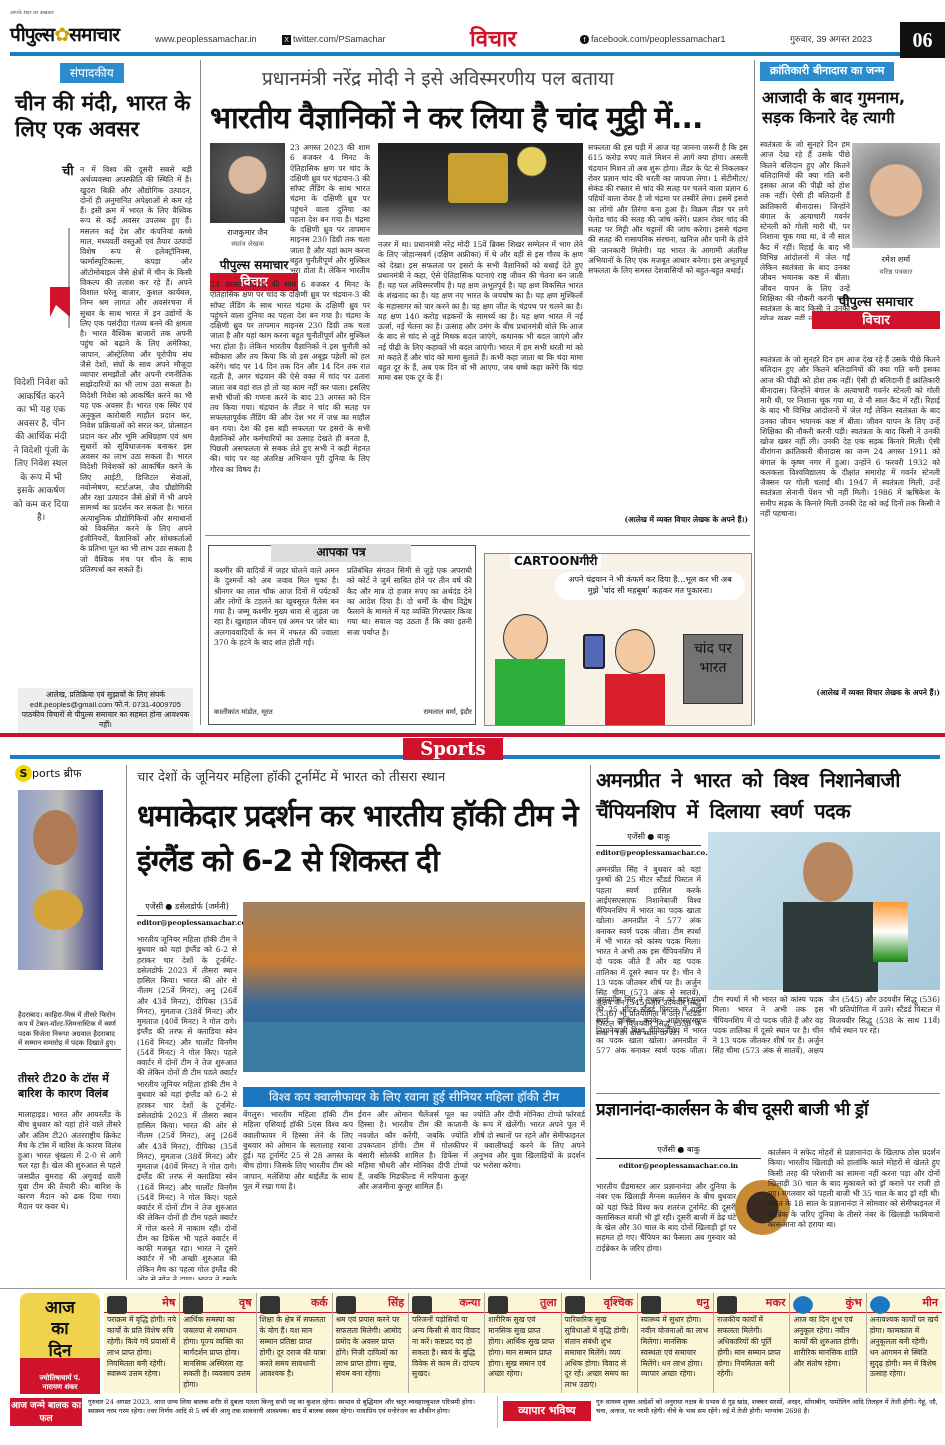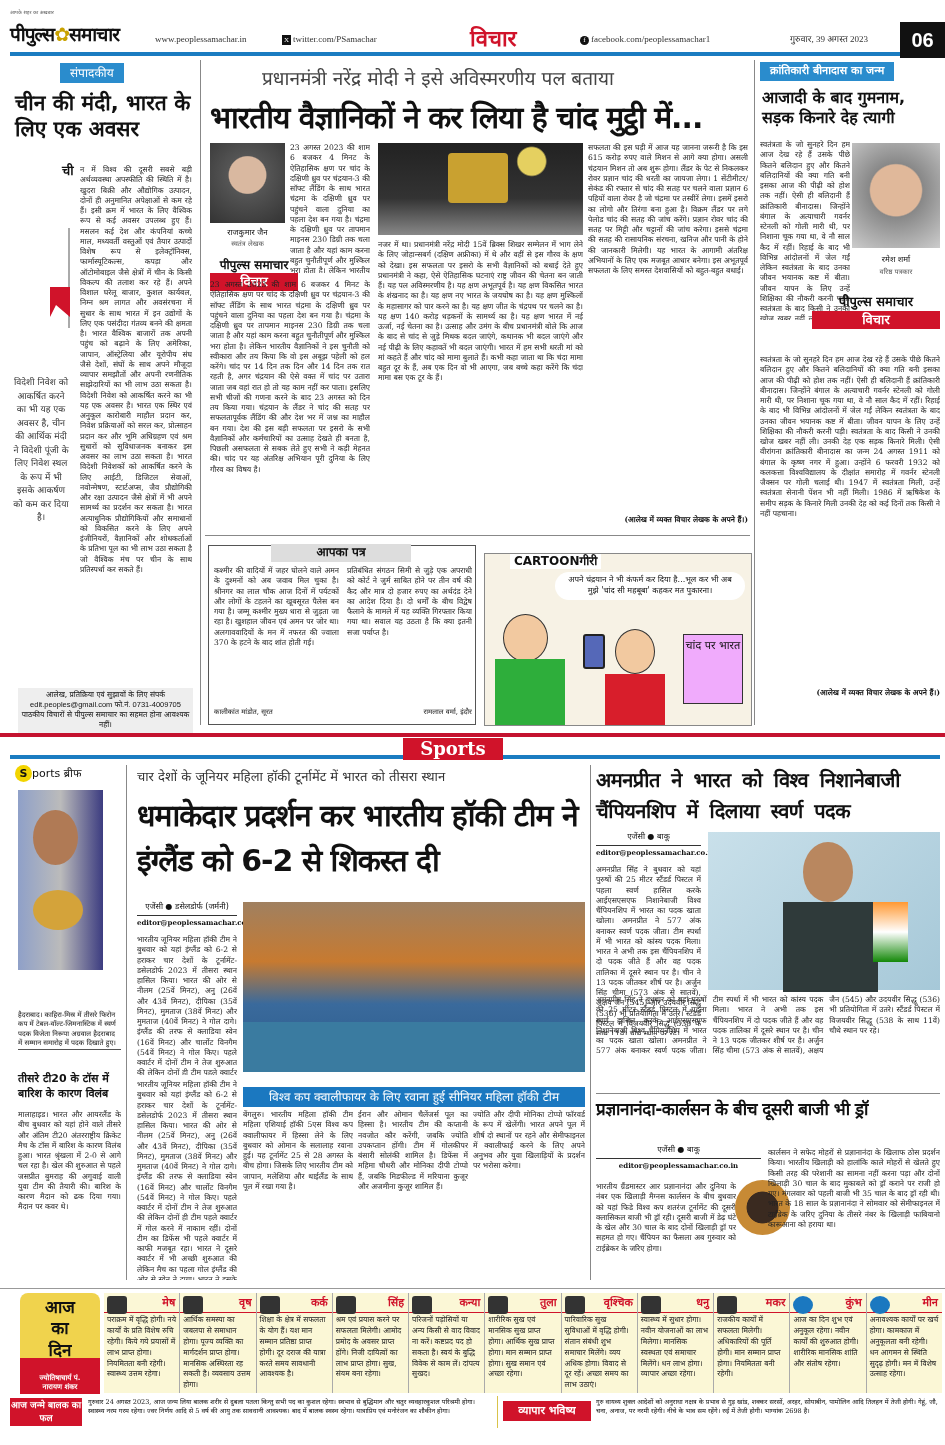--- a/index.html
+++ b/index.html
@@ -1,23 +1,23 @@
 <!DOCTYPE html>
 <html><head>
 <meta charset="utf-8">
 <style>
 *{box-sizing:border-box;margin:0;padding:0}
 body{width:945px;height:1445px;background:#fff;font-family:"DejaVu Serif",serif;color:#111;position:relative;overflow:hidden;font-size:8px;line-height:1.35}
 .abs{position:absolute}
 .mast{left:0;top:6px;width:945px;height:50px}
 .logo{left:10px;top:16px;font-family:"DejaVu Sans",sans-serif;font-weight:bold;font-size:19px;letter-spacing:-1px}
 .logo .dot{color:#c9a200}
-.mast-url{font-family:Liberation Serif, serif;font-size:9px;color:#333}
+.mast-url{font-family:Liberation Sans, sans-serif;font-size:9px;color:#333}
 .vichar-title{left:470px;top:18px;font-family:"DejaVu Sans",sans-serif;font-weight:bold;color:#d0132a;font-size:22px}
-.pageno{left:900px;top:16px;width:45px;height:36px;background:#111;color:#fff;font-family:Liberation Sans, sans-serif;font-weight:bold;font-size:20px;text-align:center;line-height:36px}
+.pageno{left:900px;top:16px;width:45px;height:36px;background:#111;color:#fff;font-family:Liberation Serif, serif;font-weight:bold;font-size:20px;text-align:center;line-height:36px}
 .blue-rule{left:10px;top:46px;width:890px;height:4px;background:#1a7cc1}
 .tag-blue{background:#2a8ccd;color:#fff;font-family:"DejaVu Sans",sans-serif;font-size:12px;padding:2px 10px}
 .h-edit{font-family:"DejaVu Sans",sans-serif;font-weight:bold;font-size:21px;line-height:1.25}
 .h-main{font-family:"DejaVu Sans",sans-serif;font-weight:bold;font-size:30px;letter-spacing:-1px;white-space:nowrap}
 .h-sub{font-family:"DejaVu Sans",sans-serif;color:#444;font-size:19px;white-space:nowrap}
 .body{font-size:7.6px;text-align:justify;color:#222;overflow:hidden}
 .vline{background:#888;width:1px}
 .hline{background:#888;height:1px}
 .photo{background:#777}
 .quote{font-family:"DejaVu Sans",sans-serif;font-size:9px;text-align:center;color:#333;line-height:1.5}
@@ -91,21 +91,21 @@
 </div>
 
 <div class="abs" style="left:484px;top:553px;width:268px;height:173px;border:1px solid #888;background:#f7f2e5;overflow:hidden">
   <div style="position:absolute;left:25px;top:-1px;background:#fff;padding:0 4px;font-family:'DejaVu Sans',sans-serif;font-weight:bold;font-size:12px"><span>CARTOON</span><span>गीरी</span></div>
   <div style="position:absolute;left:70px;top:18px;width:190px;background:#fff;border-radius:20px;padding:3px 8px;font-family:'DejaVu Sans',sans-serif;font-size:8px;text-align:center">अपने चंद्रयान ने भी कंफर्म कर दिया है...भूल कर भी अब मुझे 'चांद सी महबूबा' कहकर मत पुकारना।</div>
   <div style="position:absolute;left:18px;top:60px;width:45px;height:48px;border-radius:50%;background:#f2c9a0;border:1px solid #333"></div>
   <div style="position:absolute;left:10px;top:105px;width:70px;height:70px;background:#2eae3b"></div>
   <div style="position:absolute;left:130px;top:75px;width:40px;height:45px;border-radius:50%;background:#f2c9a0;border:1px solid #333"></div>
   <div style="position:absolute;left:120px;top:120px;width:60px;height:60px;background:#d81e2b"></div>
   <div style="position:absolute;left:98px;top:80px;width:22px;height:35px;background:#5568b8;border:2px solid #222;border-radius:3px"></div>
-  <div style="position:absolute;left:198px;top:80px;width:60px;height:70px;background:#f0abfc;border:1px solid #333;font-size:11px;text-align:center;font-family:'DejaVu Sans',sans-serif;padding-top:4px">चांद पर भारत</div>
+  <div style="position:absolute;left:198px;top:80px;width:60px;height:70px;background:#737373;border:1px solid #333;font-size:14px;text-align:center;font-family:'DejaVu Sans',sans-serif;padding-top:4px">चांद पर भारत</div>
 </div>
 <div class="abs vline" style="left:754px;top:60px;height:665px"></div>
 
 <div class="abs tag-blue" style="left:760px;top:62px;font-weight:bold;font-size:11px">क्रांतिकारी बीनादास का जन्म</div>
 <div class="abs h-edit" style="left:762px;top:88px;width:180px;font-size:16px">आजादी के बाद गुमनाम, सड़क किनारे देह त्यागी</div>
 <div class="abs body" style="left:760px;top:140px;width:90px;height:180px">स्वतंत्रता के जो सुनहरे दिन हम आज देख रहे हैं उसके पीछे कितने बलिदान हुए और कितने बलिदानियों की क्या गति बनी इसका आज की पीढ़ी को होश तक नहीं। ऐसी ही बलिदानी हैं क्रांतिकारी बीनादास। जिन्होंने बंगाल के अत्याचारी गवर्नर स्टेनली को गोली मारी थी, पर निशाना चूक गया था, वे नौ साल कैद में रहीं। रिहाई के बाद भी विभिन्न आंदोलनों में जेल गईं लेकिन स्वतंत्रता के बाद उनका जीवन भयानक कष्ट में बीता। जीवन यापन के लिए उन्हें शिक्षिका की नौकरी करनी पड़ी। स्वतंत्रता के बाद किसी ने उनकी खोज खबर नहीं ली। उनकी देह एक सड़क किनारे मिली। ऐसी वीरांगना क्रांतिकारी बीनादास का जन्म 24 अगस्त 1911 को बंगाल के कृष्ण नगर में हुआ। उन्होंने 6 फरवरी 1932 को कलकत्ता विश्वविद्यालय के दीक्षांत समारोह में गवर्नर स्टेनली जैक्सन पर गोली चलाई थी। 1947 में स्वतंत्रता मिली, उन्हें स्वतंत्रता सेनानी पेंशन भी नहीं मिली। 1986 में ऋषिकेश के समीप सड़क के किनारे मिली उनकी देह को कई दिनों तक किसी ने नहीं पहचाना।</div>
 <div class="abs photo" style="left:852px;top:143px;width:88px;height:105px;background:radial-gradient(circle at 50% 45%,#e0b89a 0 35%,#888 37%,#ccc 100%)"></div>
 <div class="abs" style="left:852px;top:255px;width:88px;text-align:center;font-family:'DejaVu Sans',sans-serif;font-size:8px">रमेश शर्मा</div>
 <div class="abs" style="left:852px;top:268px;width:88px;text-align:center;font-size:7px;color:#555">वरिष्ठ पत्रकार</div>
 <div class="abs" style="left:812px;top:293px;width:128px">

